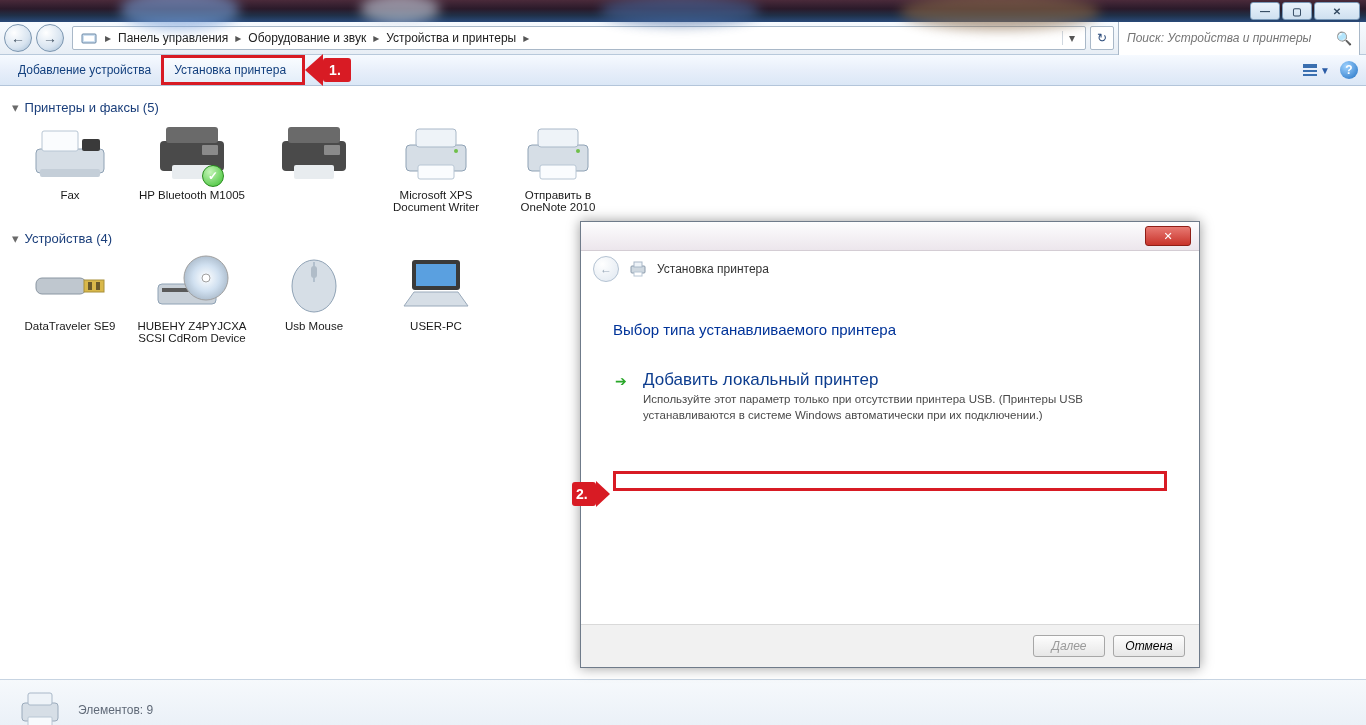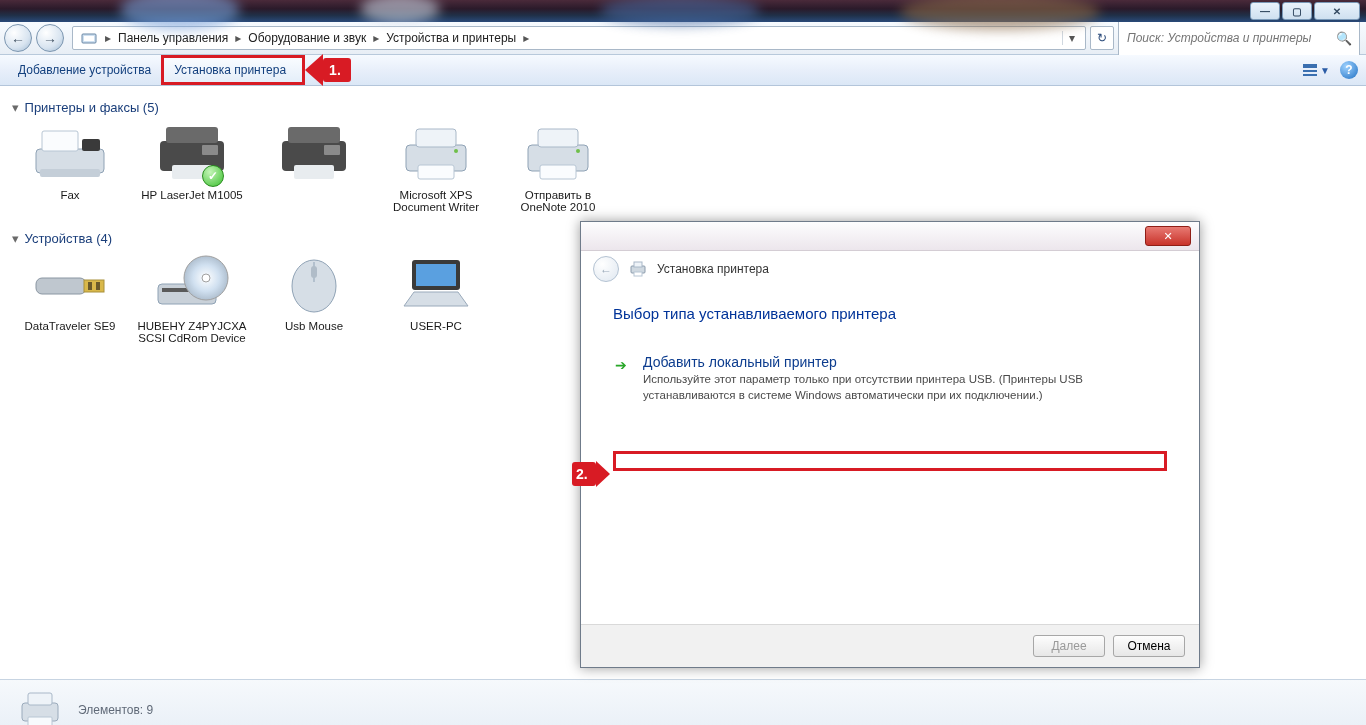--- a/index.html
+++ b/index.html
@@ -147,45 +147,45 @@
   .dlg-subhead {
     height:36px; display:flex; align-items:center; gap:10px; padding:0 12px;
     color:#333;
   }
   .dlg-back {
     width:24px; height:24px; border-radius:50%;
     background:radial-gradient(circle at 35% 30%,#fff,#dfe7f0); border:1px solid #b3c2d2;
     color:#9aa9b9; display:flex; align-items:center; justify-content:center;
   }
   .dlg-body { flex:1; padding: 10px 32px 10px 32px; }
-  .dlg-heading { color:#003399; font-size:15px; margin: 8px 0 24px; }
+  .dlg-heading { color:#003399; font-size:15px; margin: 24px 0 24px; }
   .option {
     padding: 8px 8px 10px 30px; position:relative; margin-bottom:8px;
   }
   .option .arrow-ico {
     position:absolute; left:2px; top:11px; color:#2aa72a; font-size:14px;
   }
-  .option .title { color:#0c3c8e; font-size:14px; margin-bottom:2px; }
+  .option .title { color:#0c3c8e; font-size:17px; margin-bottom:2px; }
   .option .desc { color:#4a4a4a; font-size:11.5px; line-height:1.35; }
   .option.marked {
     border:3px solid #d81b24; padding-top:6px; padding-bottom:8px; padding-right:8px;
   }
   .option.marked .call {
     position:absolute; left:-44px; top:8px;
   }
   .option.marked .call .body{ padding:4px 8px 4px 4px; font-size:14px;}
   .option.marked .call .tip{ left:auto; right:-14px; border-right:none; border-left:14px solid #d81b24;
     border-top:13px solid transparent; border-bottom:13px solid transparent;}
   .dlg-buttons {
     height:42px; background:#f1f1f1; border-top:1px solid #d9d9d9;
     display:flex; justify-content:flex-end; align-items:center; gap:8px; padding:0 14px;
   }
   .dlg-buttons button {
     min-width:72px; height:22px; border:1px solid #a7a7a7; border-radius:3px;
-    background:linear-gradient(to bottom,#fdfdfd,#e7e7e7); font-family:inherit; font-size:12px;
+    background:linear-gradient(to bottom,#fdfdfd,#e7e7e7); font-family:inherit; font-size:12px;font-style:italic;
   }
   .dlg-buttons button.disabled { color:#9a9a9a; }
   
   svg { display:block; }
 </style>
 </head>
 <body>
 
 <div class="titlebar">
   <div class="blur-blob" style="left:120px; top:-10px; width:120px; height:40px; background:#7aa0d8;"></div>
@@ -270,21 +270,21 @@
           <div class="printer-body">
             <svg viewBox="0 0 80 64">
               <rect x="8" y="20" width="64" height="30" rx="4" fill="#4a4a4a"></rect>
               <rect x="14" y="6" width="52" height="16" rx="3" fill="#6a6a6a"></rect>
               <rect x="20" y="44" width="40" height="14" rx="2" fill="#e8ecef"></rect>
               <rect x="50" y="24" width="16" height="10" rx="1" fill="#8a8a8a"></rect>
             </svg>
           </div>
           <div class="check-badge">✓</div>
         </div>
-        <div>HP LaserJet M1005</div>
+        <div>HP Bluetooth M1005</div>
       </div>
       <div class="item">
         <div class="icon-wrap">
           <div class="printer-body">
             <svg viewBox="0 0 80 64">
               <rect x="8" y="20" width="64" height="30" rx="4" fill="#4a4a4a"></rect>
               <rect x="14" y="6" width="52" height="16" rx="3" fill="#6a6a6a"></rect>
               <rect x="20" y="44" width="40" height="14" rx="2" fill="#e8ecef"></rect>
               <rect x="50" y="24" width="16" height="10" rx="1" fill="#8a8a8a"></rect>
             </svg>

